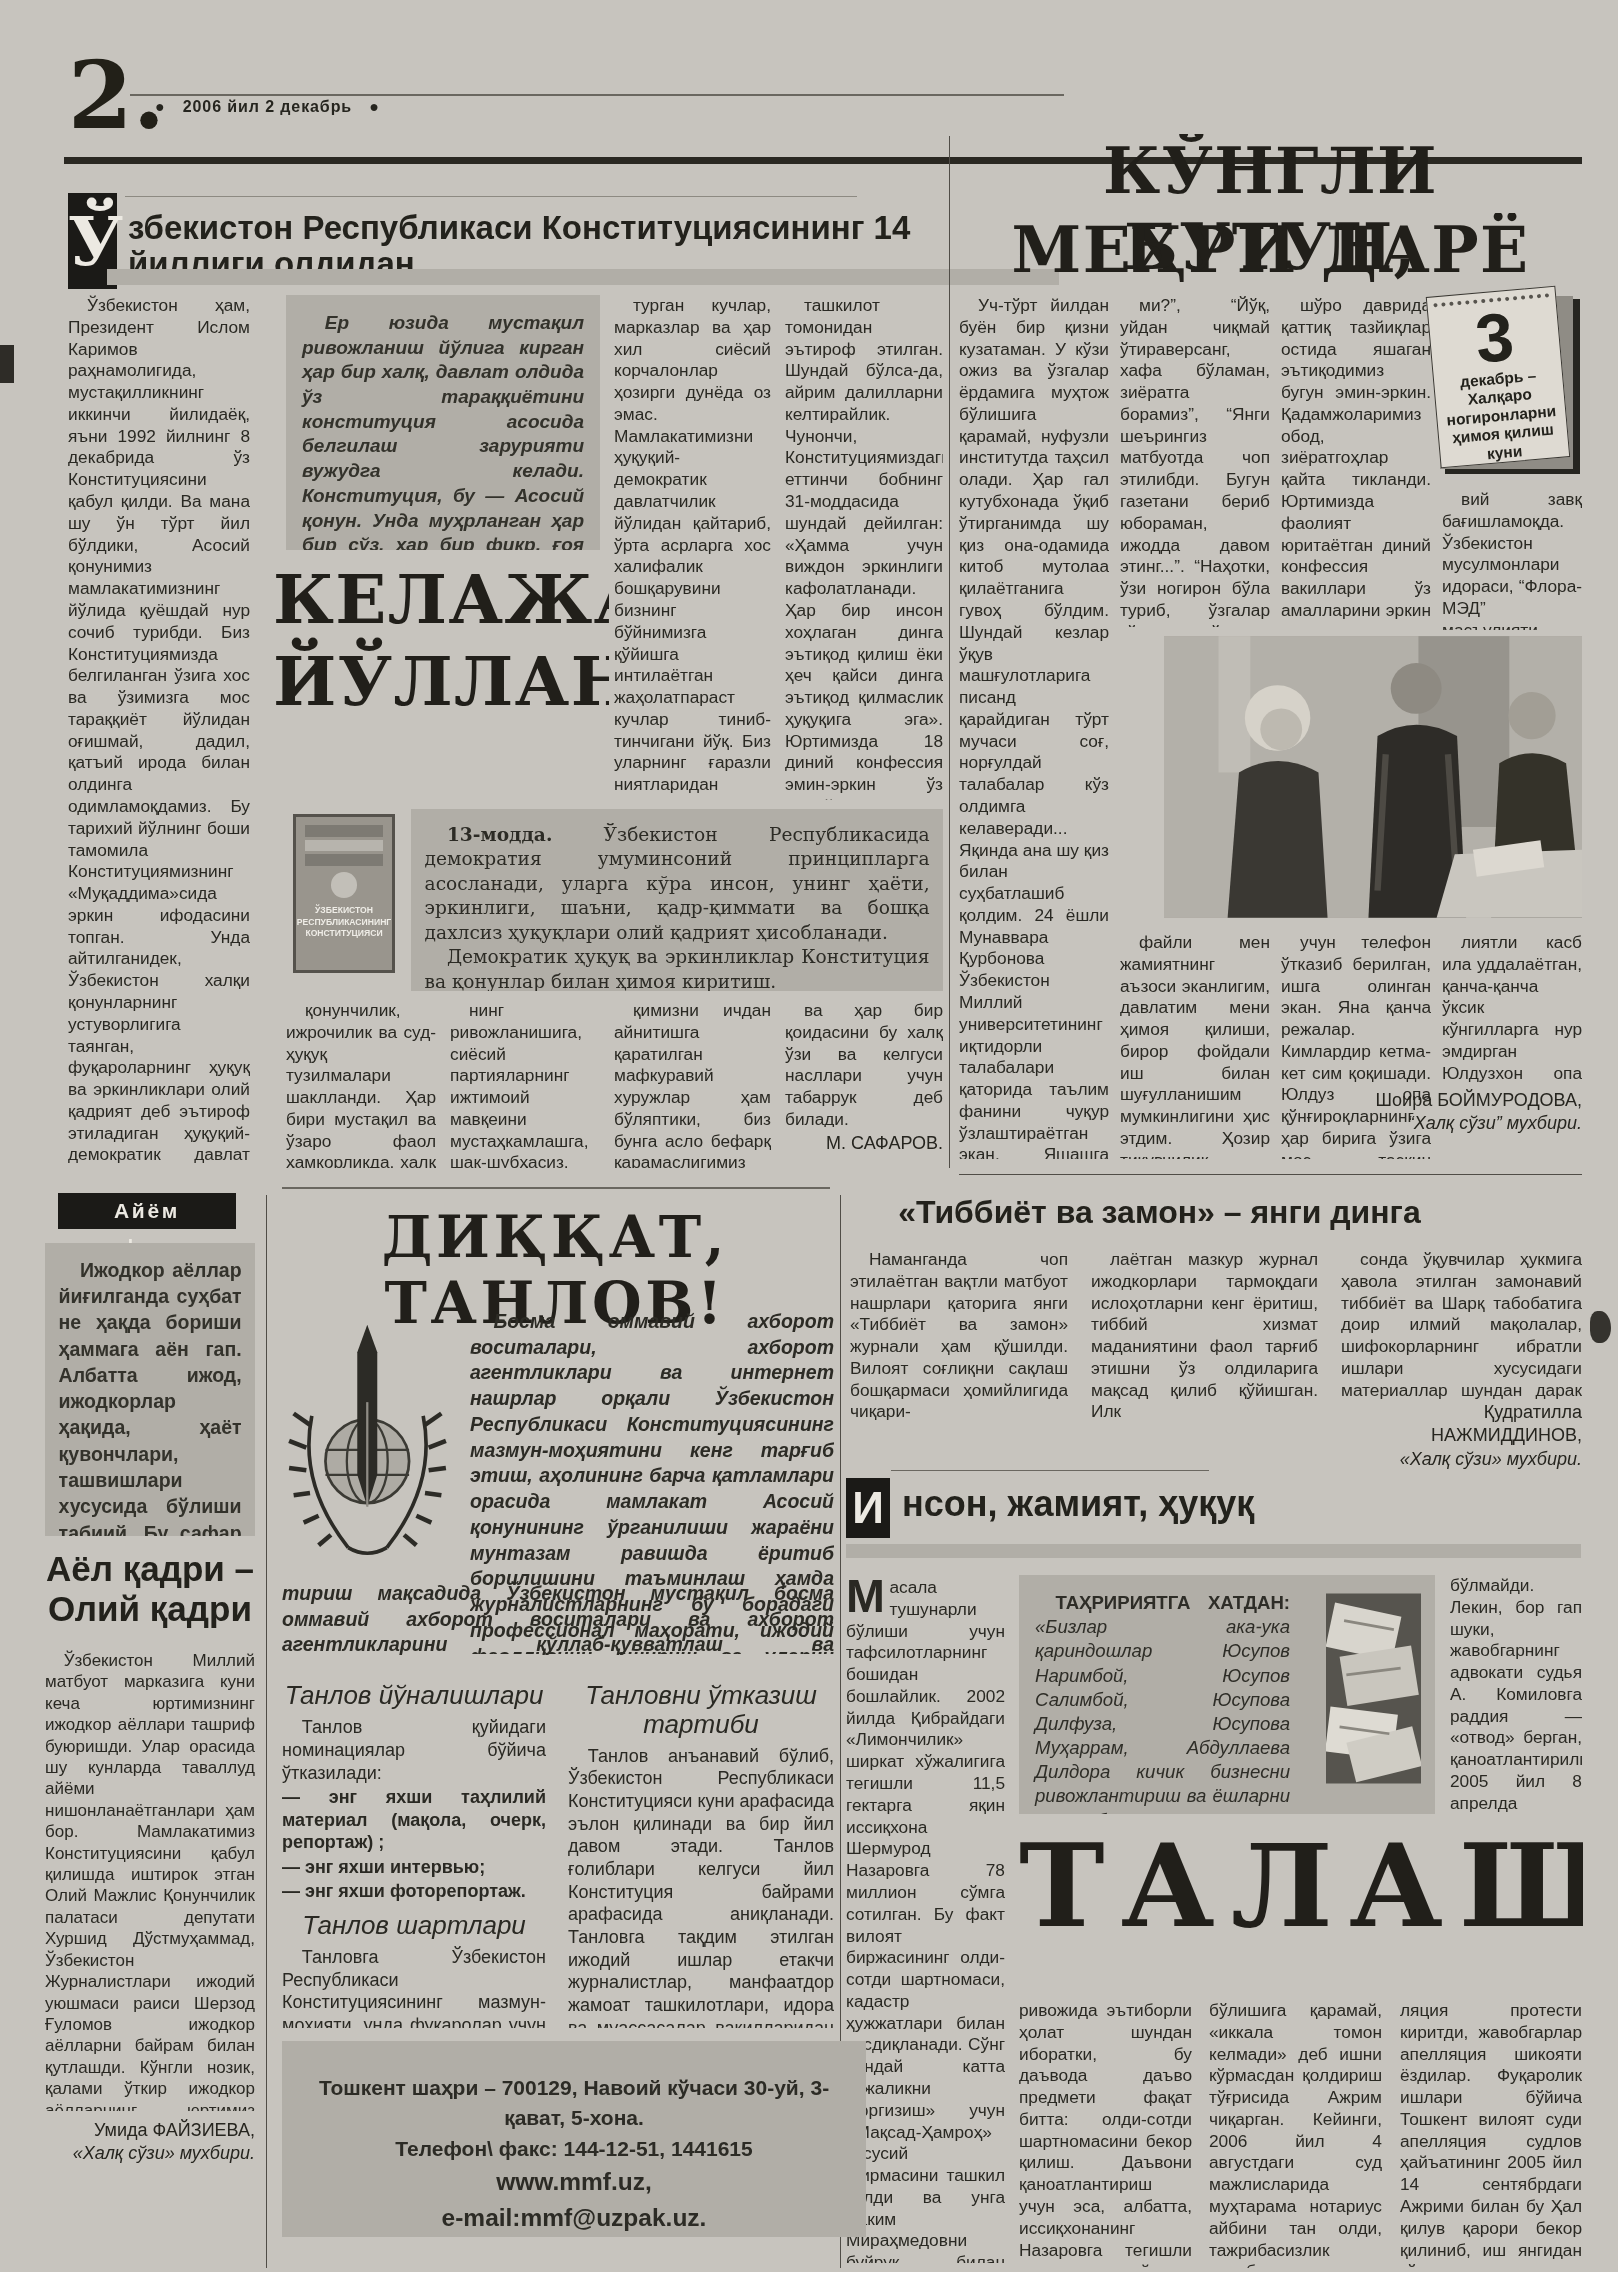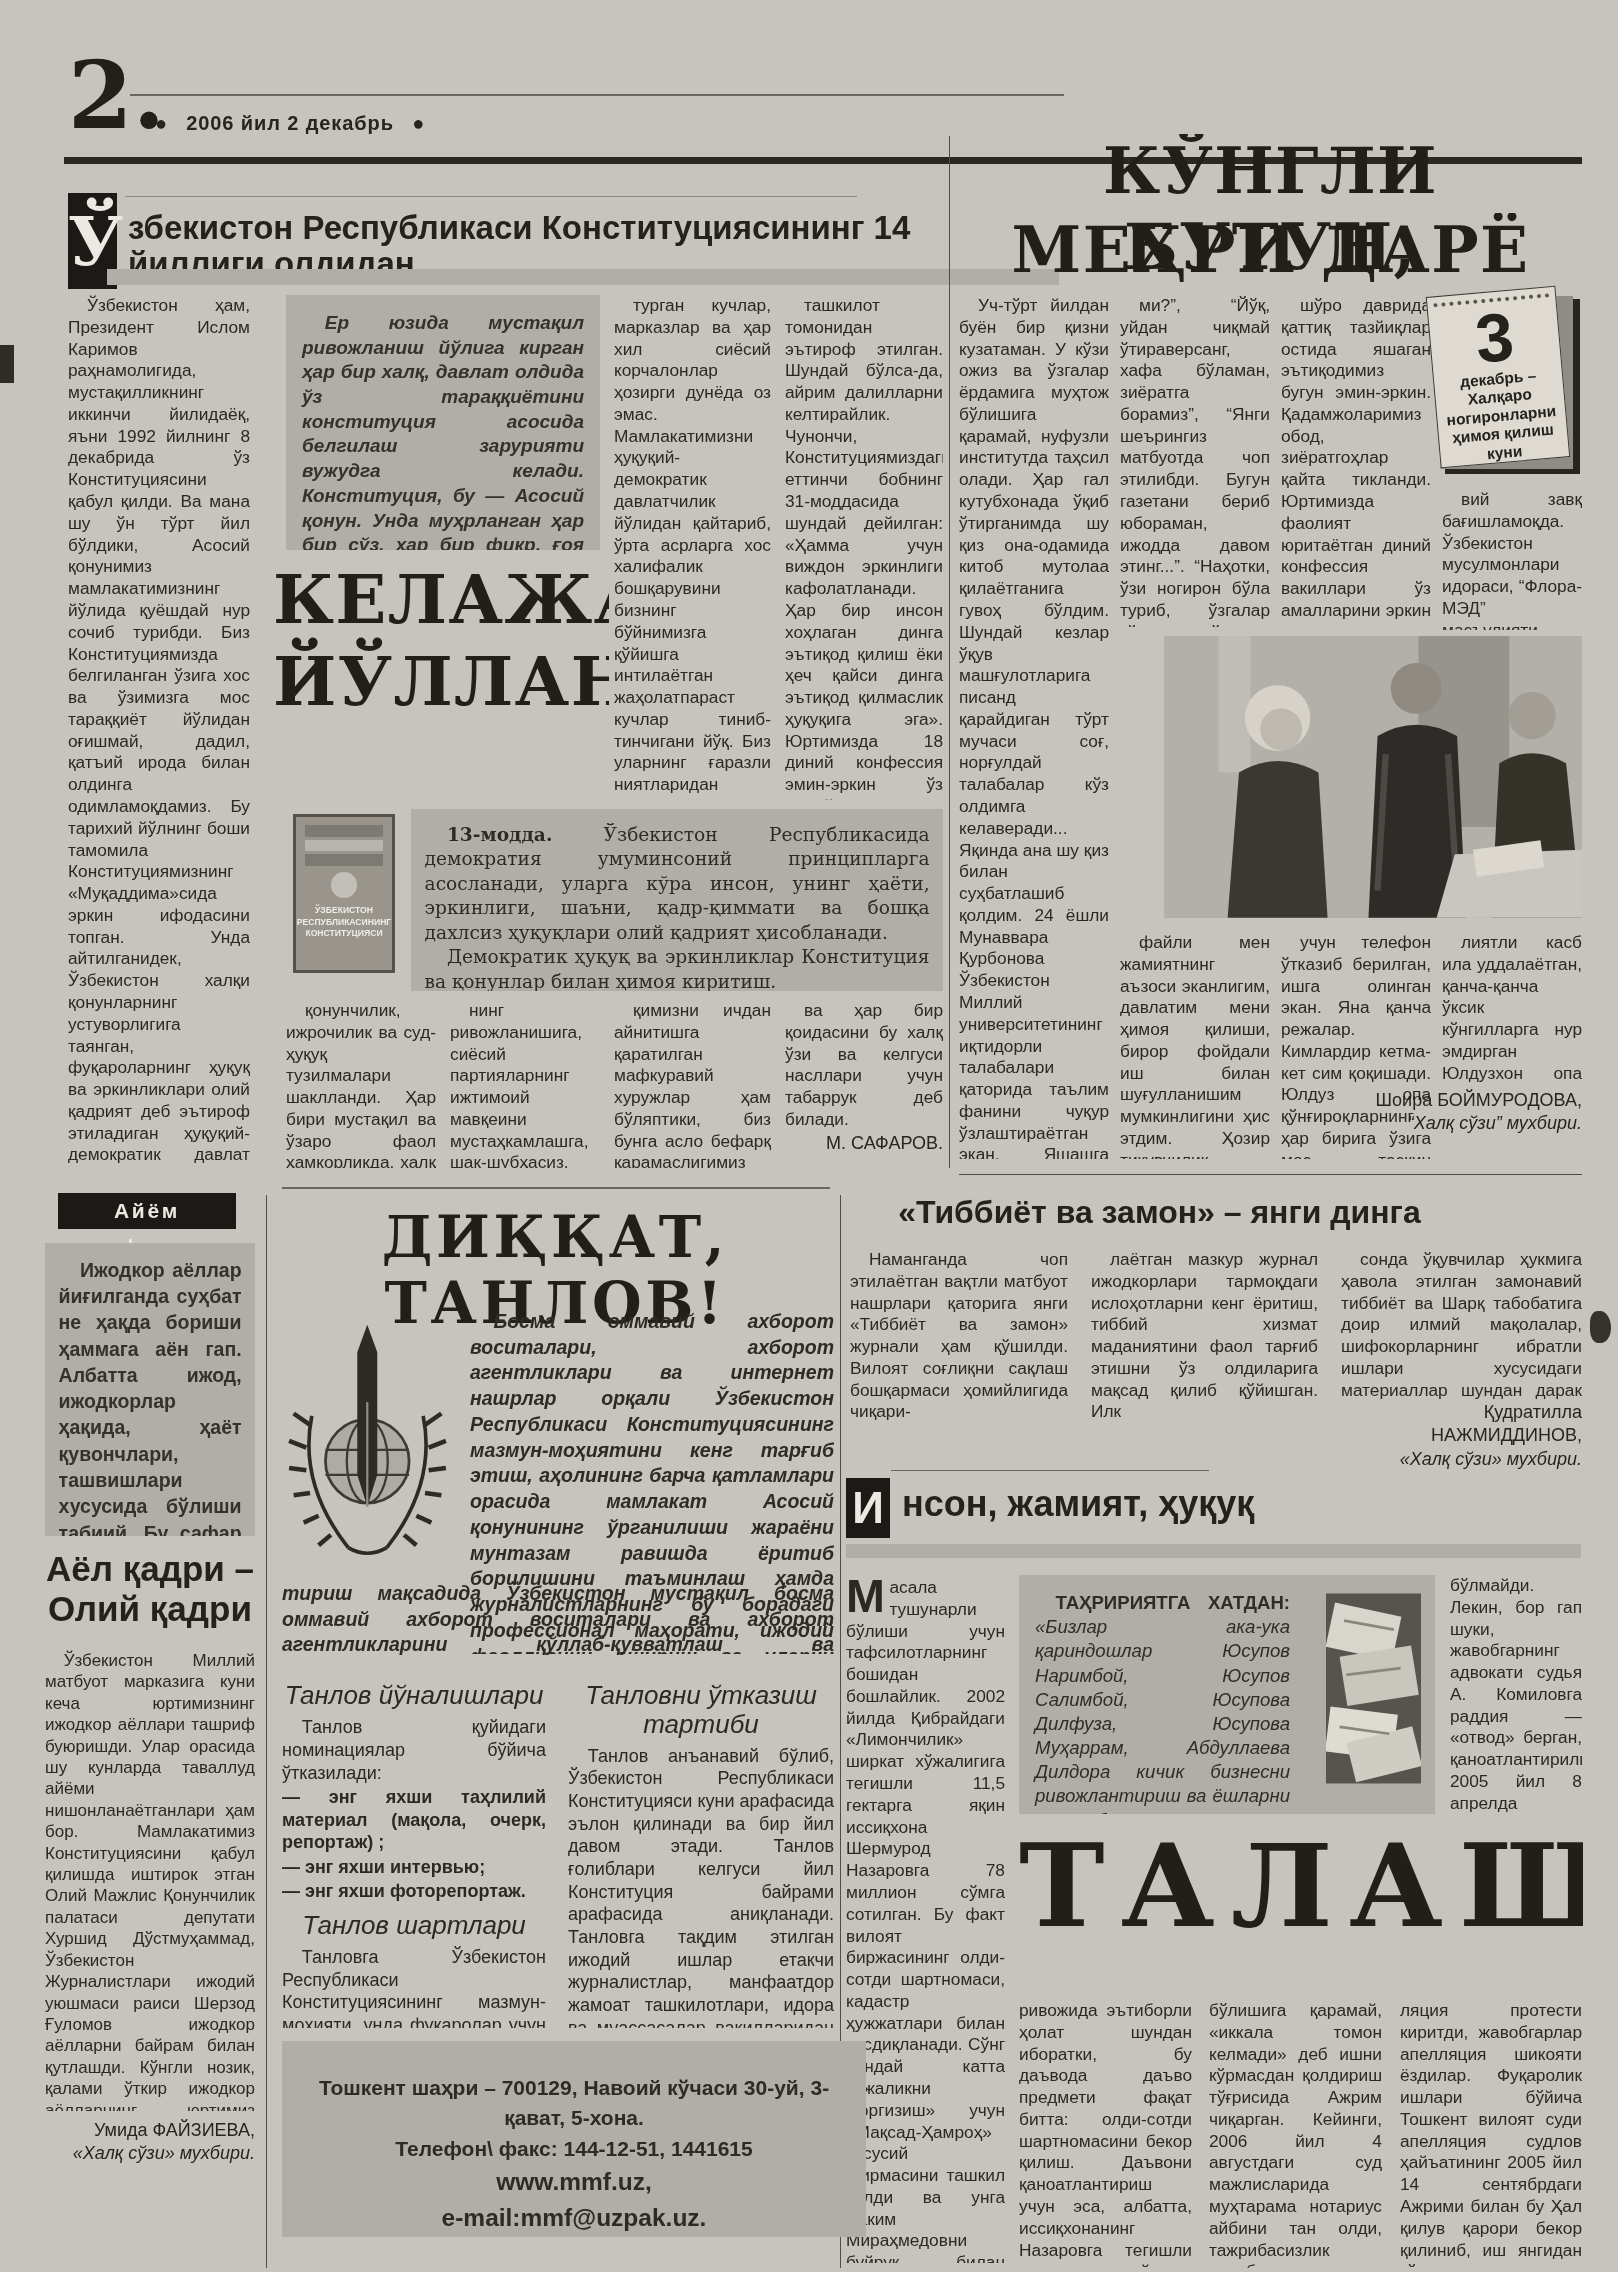--- a/index.html
+++ b/index.html
@@ -21,21 +21,21 @@
   .cal-sheet{position:absolute;background:#dedad2;border:1.4px solid #3a3833;}
   .nom{font-weight:700;text-indent:0 !important;margin:1.8px 0 !important;}
 </style>
 </head>
 <body>
 
 <div class="page">
 
   <div class="abs ser" style="left:68px;top:49px;font-size:93px;font-weight:700;line-height:1;color:#222018;">2.</div>
   <div class="rule" style="left:130px;top:94px;width:934px;height:1.8px;background:#6a6760;"></div>
-  <div class="abs b" style="left:155px;top:112px;font-size:20px;letter-spacing:0.9px;">
+  <div class="abs b" style="left:155px;top:98px;font-size:16px;letter-spacing:0.9px;">
     <span>●</span>
     <span style="padding:0 11.8px;">2006 йил 2 декабрь</span>
     <span>●</span>
   </div>
   <div class="rule" style="left:64px;top:157px;width:1518px;height:7.3px;background:#2a2822;"></div>
 
   <div class="abs black c" style="left:68px;top:193px;width:49px;height:96px;">
     <span class="ser" style="font-size:68px;font-weight:700;line-height:96px;">Ў</span>
   </div>
   <div class="rule" style="left:125px;top:196px;width:732px;height:1.4px;background:#8d8a82;"></div>

